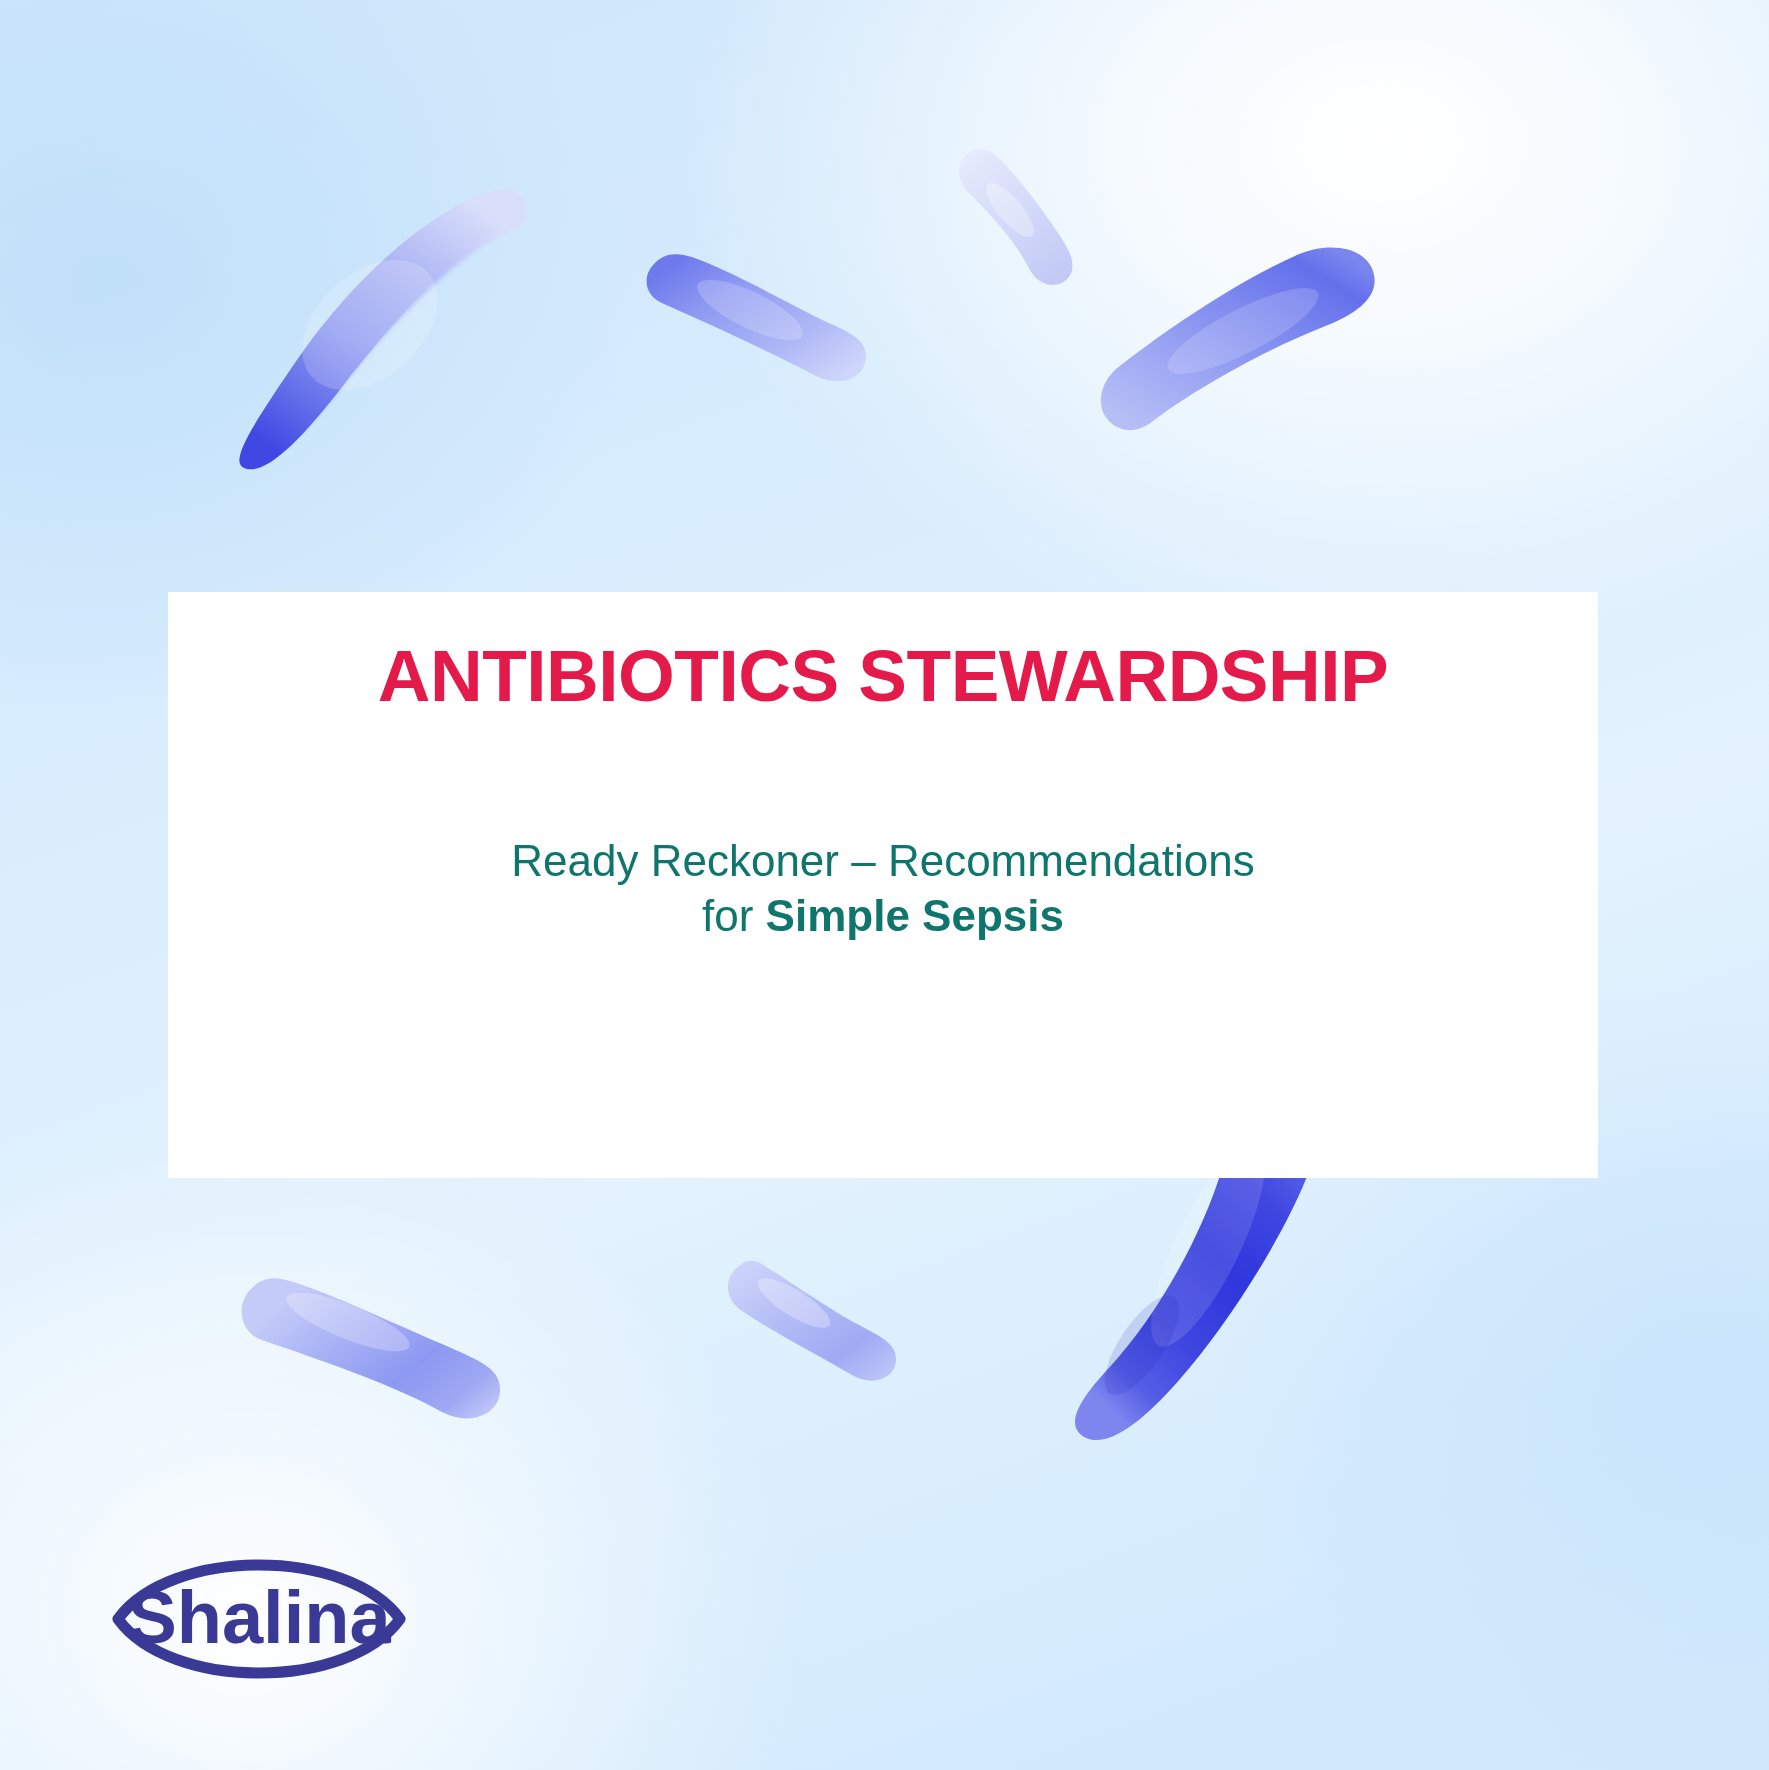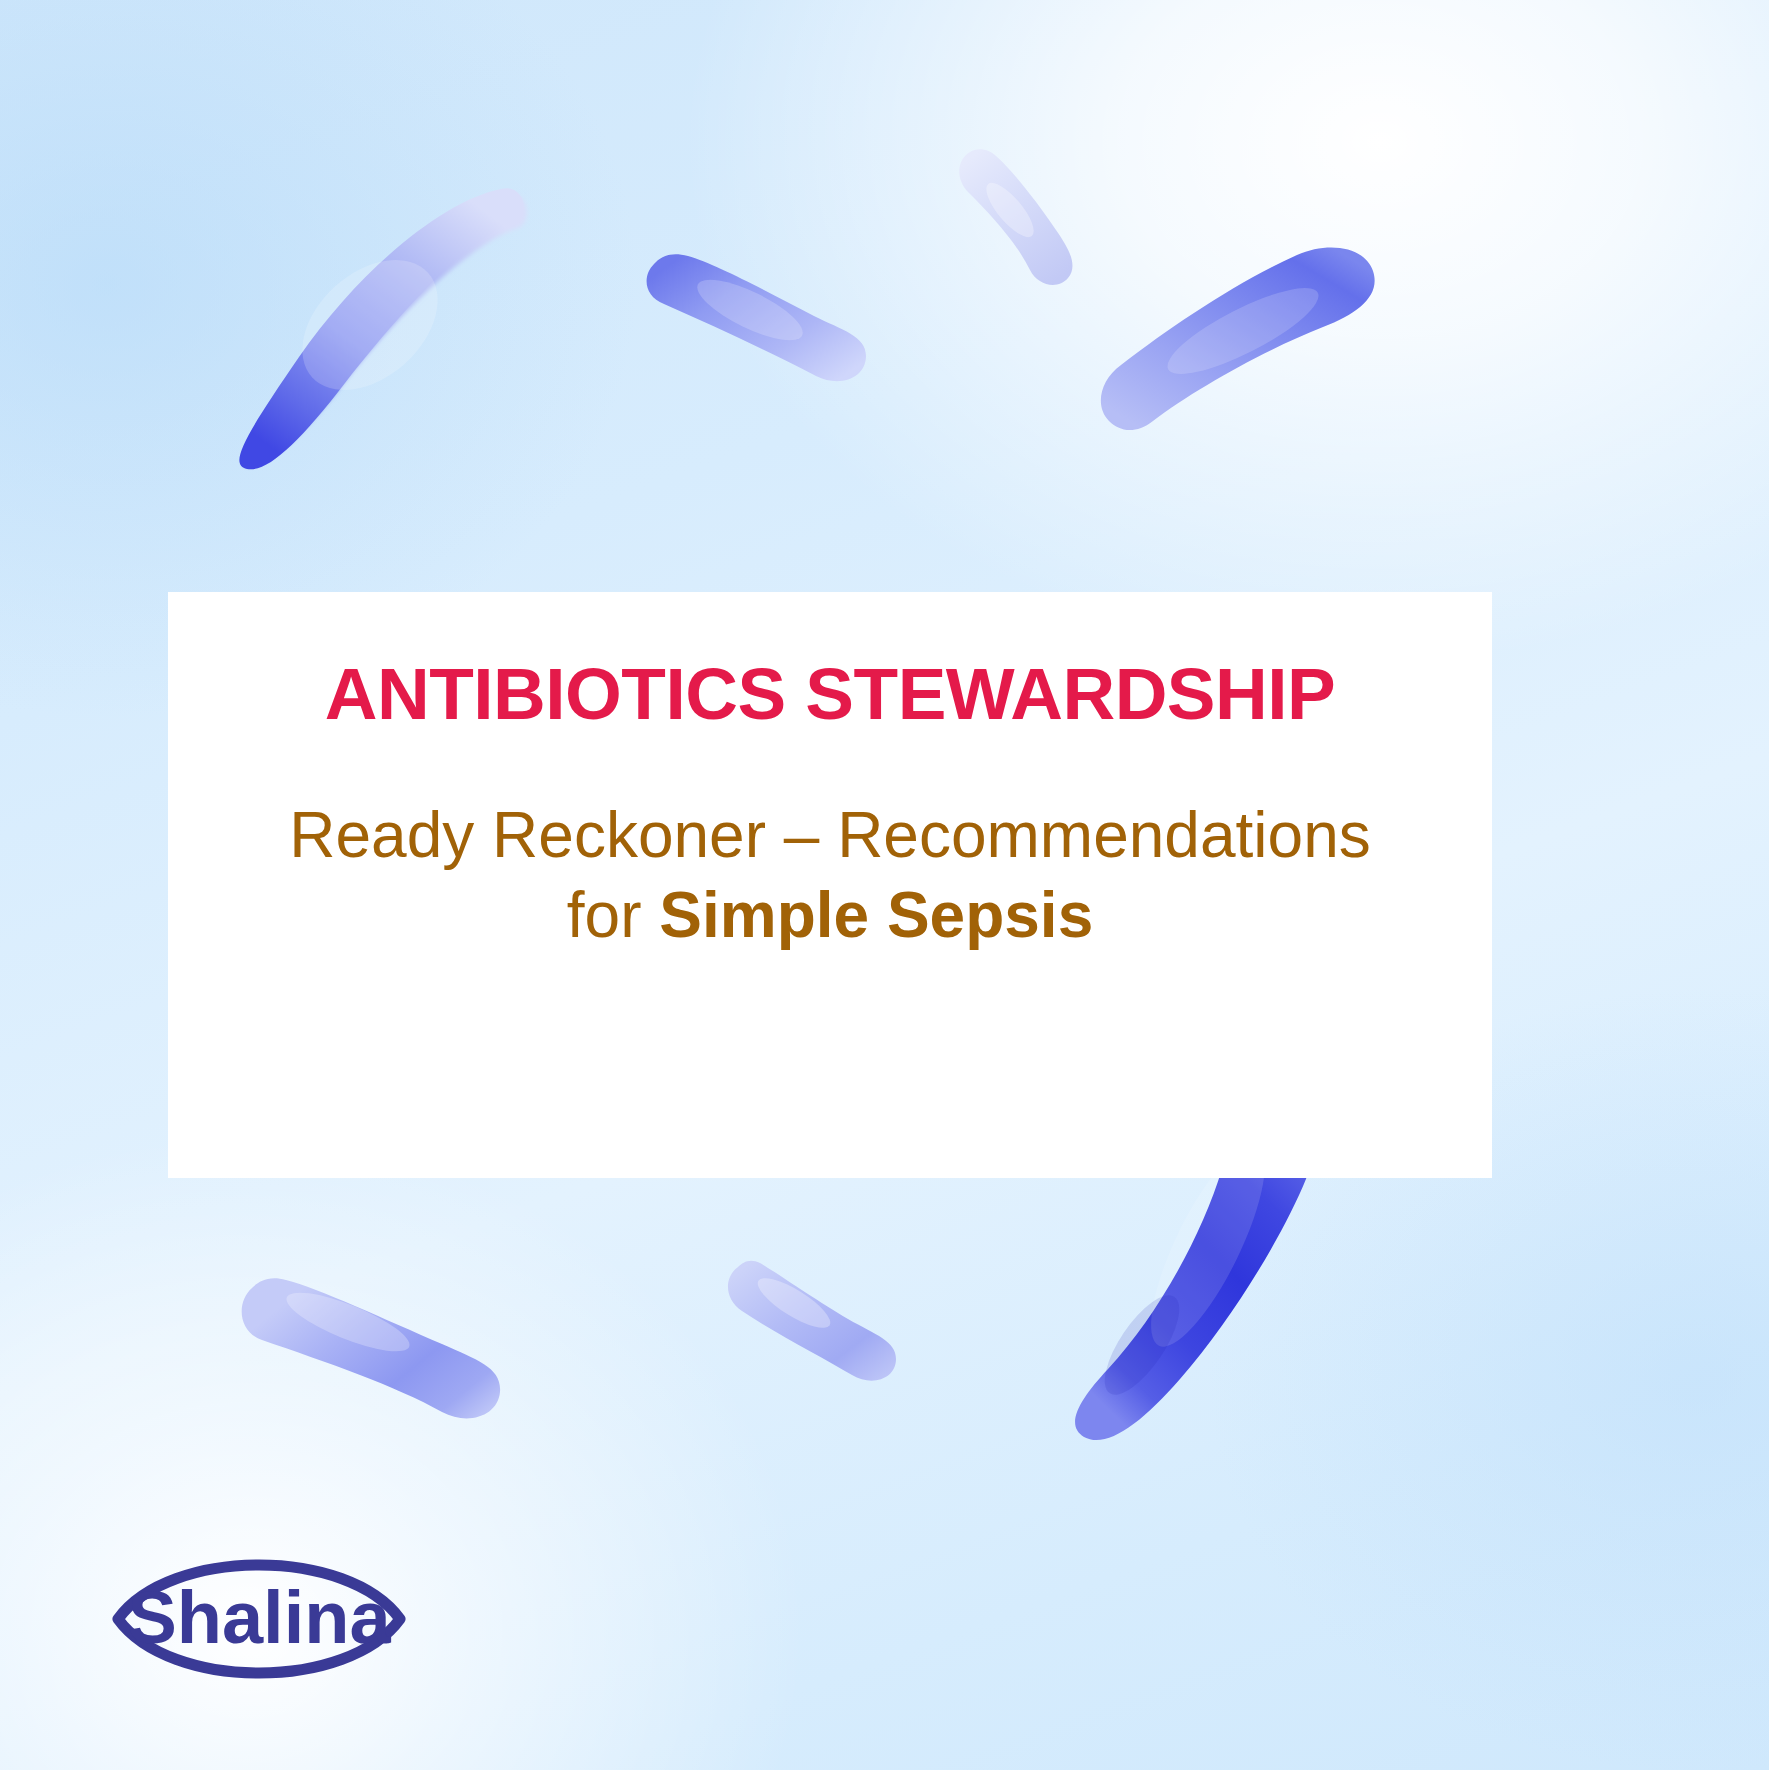--- a/index.html
+++ b/index.html
@@ -45,47 +45,47 @@
   
   .bact-layer { position:absolute; inset:0; }
   .bact { position:absolute; }
   .bact svg { display:block; overflow:visible; }
 
   
   #card {
     position:absolute;
     left:168px;
     top:592px;
-    width:1324px;
+    width:1430px;
     height:586px;
     background:#ffffff;
     z-index:6;
     display:flex;
     flex-direction:column;
     align-items:center;
     justify-content:flex-start;
-    padding-top:60px;
+    padding-top:42px;
   }
 
   #main-title {
     color:#e41a4a;
     font-weight:bold;
     font-size:73px;
     line-height:1.14;
     letter-spacing:-0.5px;
     text-align:center;
     width:100%;
     padding:0 40px;
   }
   #main-title .tl { display:block; }
 
   #subtitle {
-    margin-top:60px;
-    color:#a16207;
-    font-size:64px;
+    margin-top:116px;
+    color:#0f766e;
+    font-size:44px;
     line-height:1.25;
     text-align:center;
     width:100%;
     padding:0 24px;
     font-weight:400;
   }
   #subtitle .sl { display:block; }
   #subtitle .strong { font-weight:bold; }
 
   

